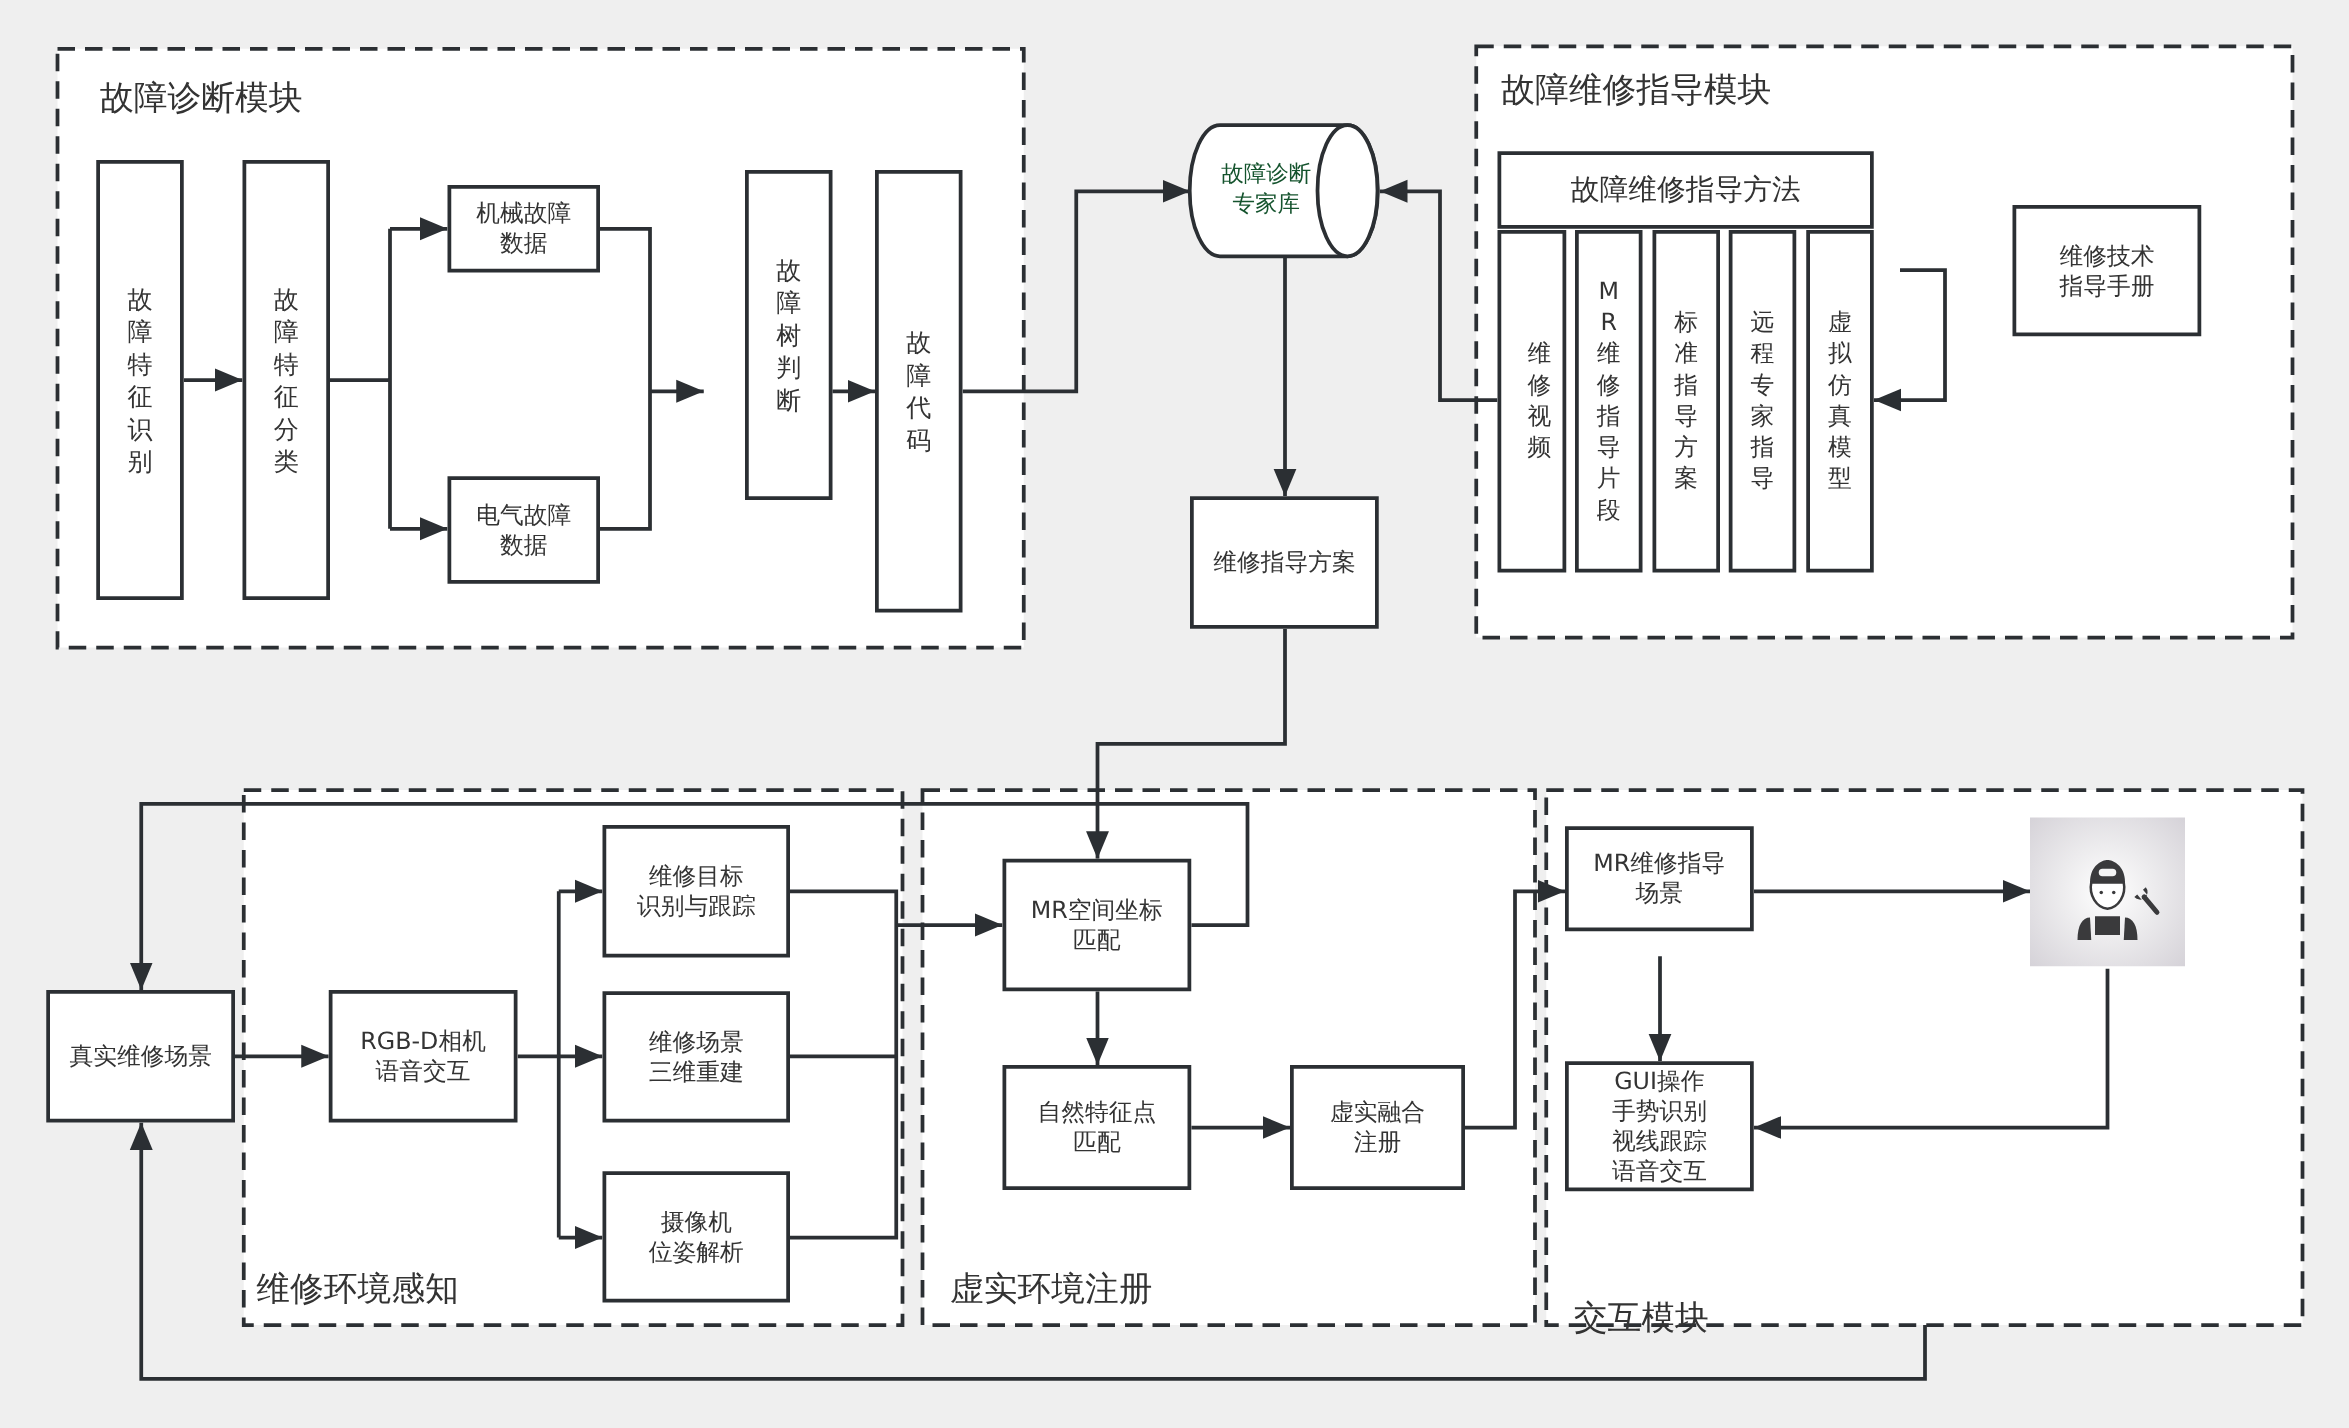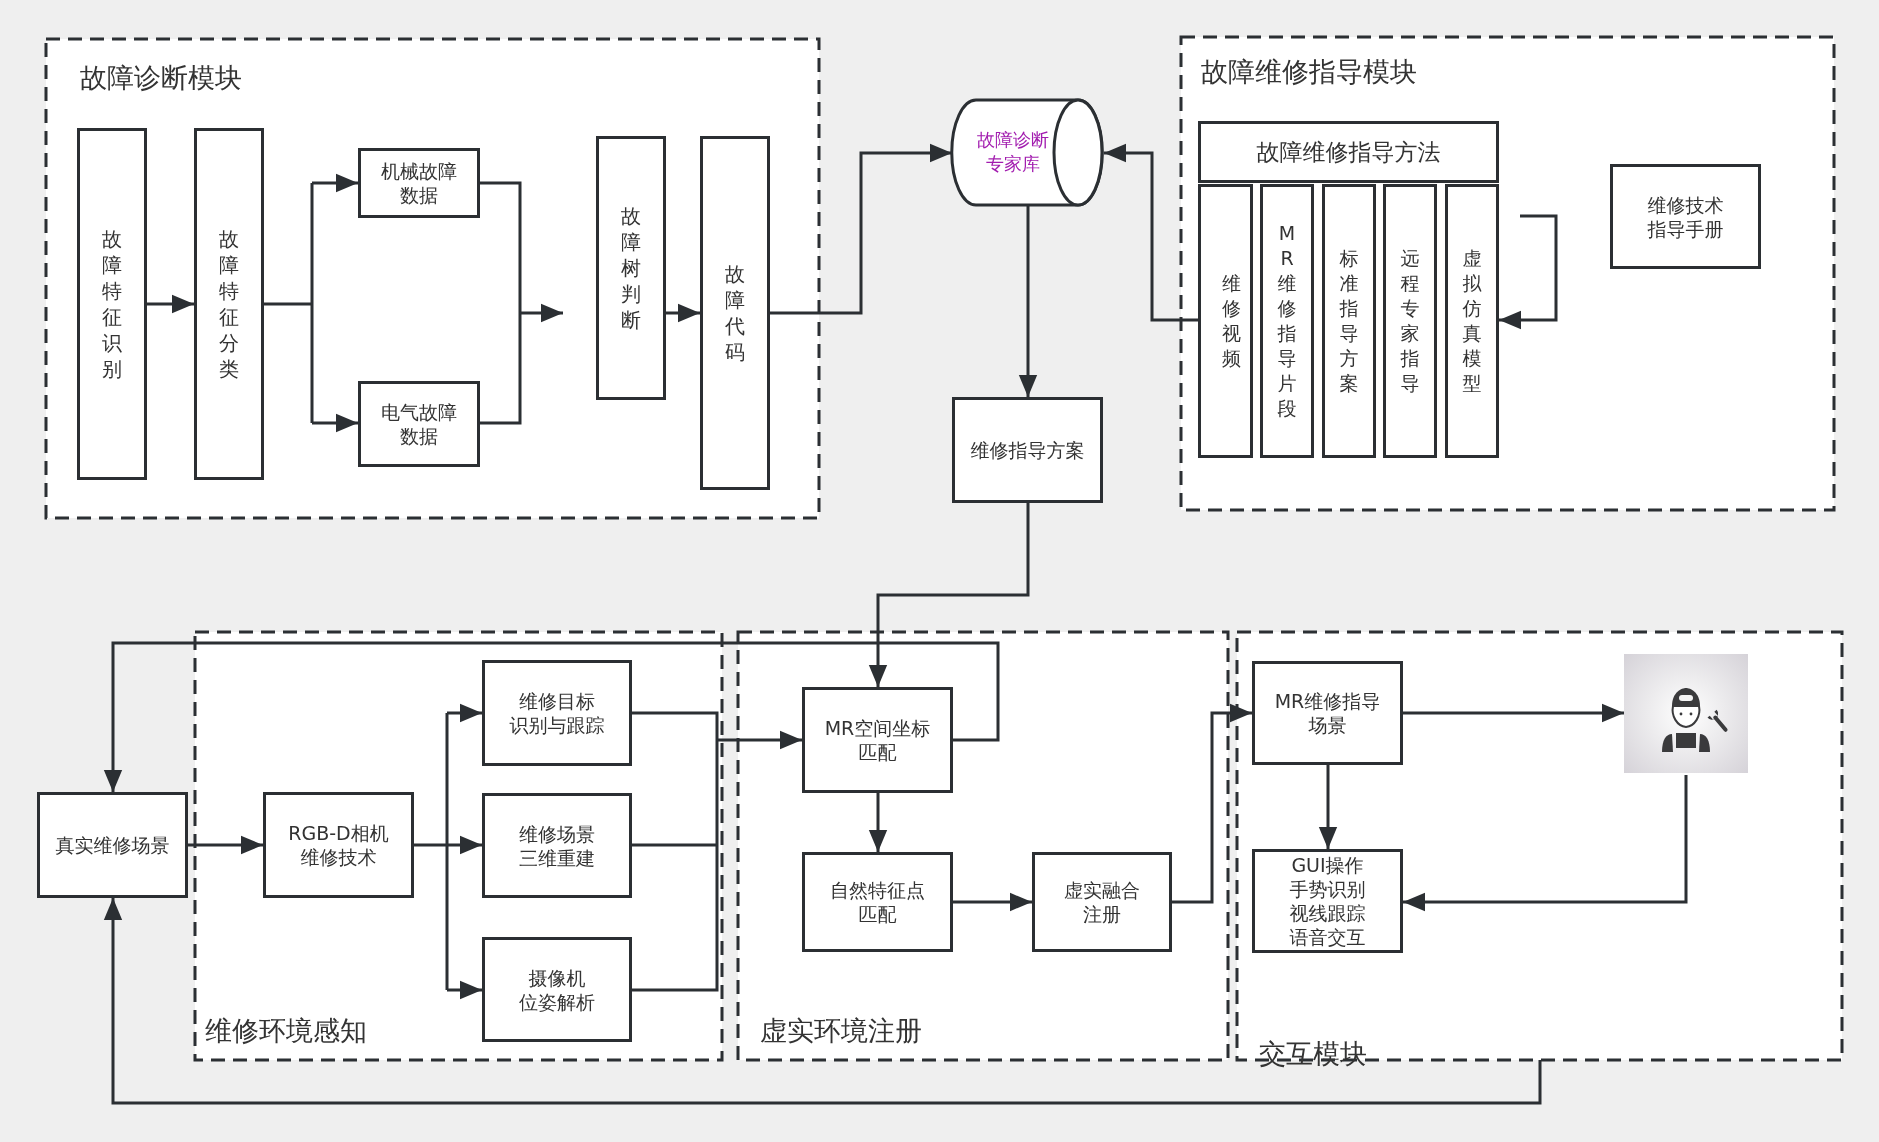--- a/index.html
+++ b/index.html
@@ -7,21 +7,21 @@
          font-family: "DejaVu Sans", "Liberation Sans", sans-serif; color: #333; }
   svg#diagram { position: absolute; left: 0; top: 0; }
   .module { position: absolute; background: #fff; box-sizing: border-box; }
   .module-title { position: absolute; font-size: 27px; color: #333; white-space: nowrap; }
   .node { position: absolute; box-sizing: border-box; border: 3px solid #2b2f33; background: #fff;
           display: flex; align-items: center; justify-content: center; text-align: center;
           font-size: 19px; line-height: 24px; color: #333; }
   .node span { white-space: pre-line; }
   .vnode span { writing-mode: horizontal-tb; width: 1.1em; white-space: normal; word-break: break-all; line-height: 26px; font-size: 20px; }
   .col span { font-size: 19px; line-height: 25px; }
-  .cyl-label { position: absolute; text-align: center; font-size: 18px; line-height: 24px; white-space: pre-line; color:#a21caf; }
+  .cyl-label { position: absolute; text-align: center; font-size: 18px; line-height: 24px; white-space: pre-line; color:#14532d; }
   .worker { position: absolute; background: radial-gradient(circle at 50% 50%, #ffffff 0%, #ecebed 45%, #d5d2d8 100%); }
 </style>
 </head>
 <body>
 
 <div class="module" style="left:46px;top:39px;width:773px;height:479px;"></div>
 <div class="module" style="left:1181px;top:37px;width:653px;height:473px;"></div>
 <div class="module" style="left:195px;top:632px;width:527px;height:428px;"></div>
 <div class="module" style="left:738px;top:632px;width:490px;height:428px;"></div>
 <div class="module" style="left:1237px;top:632px;width:605px;height:428px;"></div>
@@ -140,21 +140,21 @@
     <span>维修技术
 指导手册</span>
   </div>
 
 <div class="node" style="left:37px;top:792px;width:151px;height:106px;">
     <span>真实维修场景</span>
   </div>
 
 <div class="node" style="left:263px;top:792px;width:151px;height:106px;">
     <span>RGB-D相机
-维修技术</span>
+语音交互</span>
   </div>
 <div class="node" style="left:482px;top:660px;width:150px;height:106px;">
     <span>维修目标
 识别与跟踪</span>
   </div>
 <div class="node" style="left:482px;top:793px;width:150px;height:105px;">
     <span>维修场景
 三维重建</span>
   </div>
 <div class="node" style="left:482px;top:937px;width:150px;height:105px;">
@@ -168,21 +168,21 @@
   </div>
 <div class="node" style="left:802px;top:852px;width:151px;height:100px;">
     <span>自然特征点
 匹配</span>
   </div>
 <div class="node" style="left:1032px;top:852px;width:140px;height:100px;">
     <span>虚实融合
 注册</span>
   </div>
 
-<div class="node" style="left:1252px;top:661px;width:151px;height:104px;">
+<div class="node" style="left:1252px;top:661px;width:151px;height:84px;">
     <span>MR维修指导
 场景</span>
   </div>
 <div class="node" style="left:1252px;top:849px;width:151px;height:104px;text-align:center;">
     <span>GUI操作
 手势识别
 视线跟踪
 语音交互</span>
   </div>
 <div class="worker" style="left:1624px;top:654px;width:124px;height:119px;">

